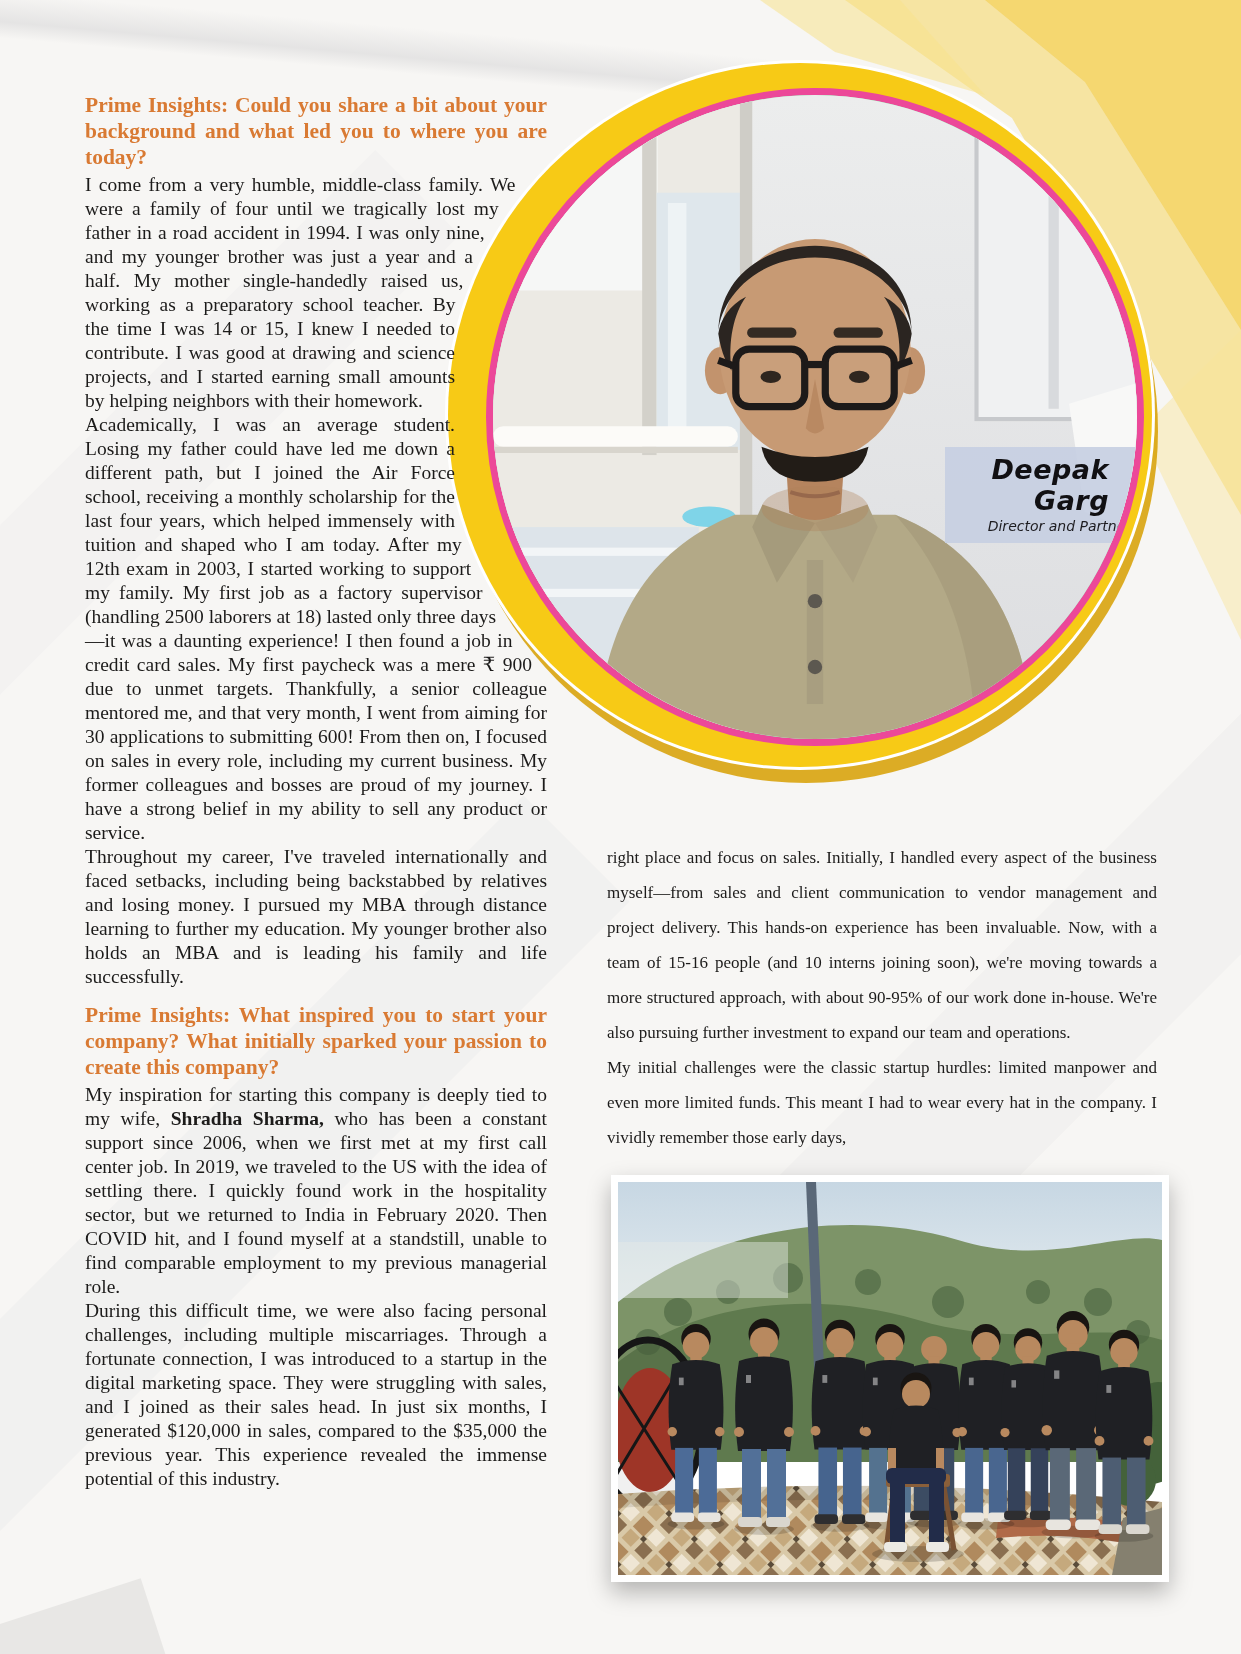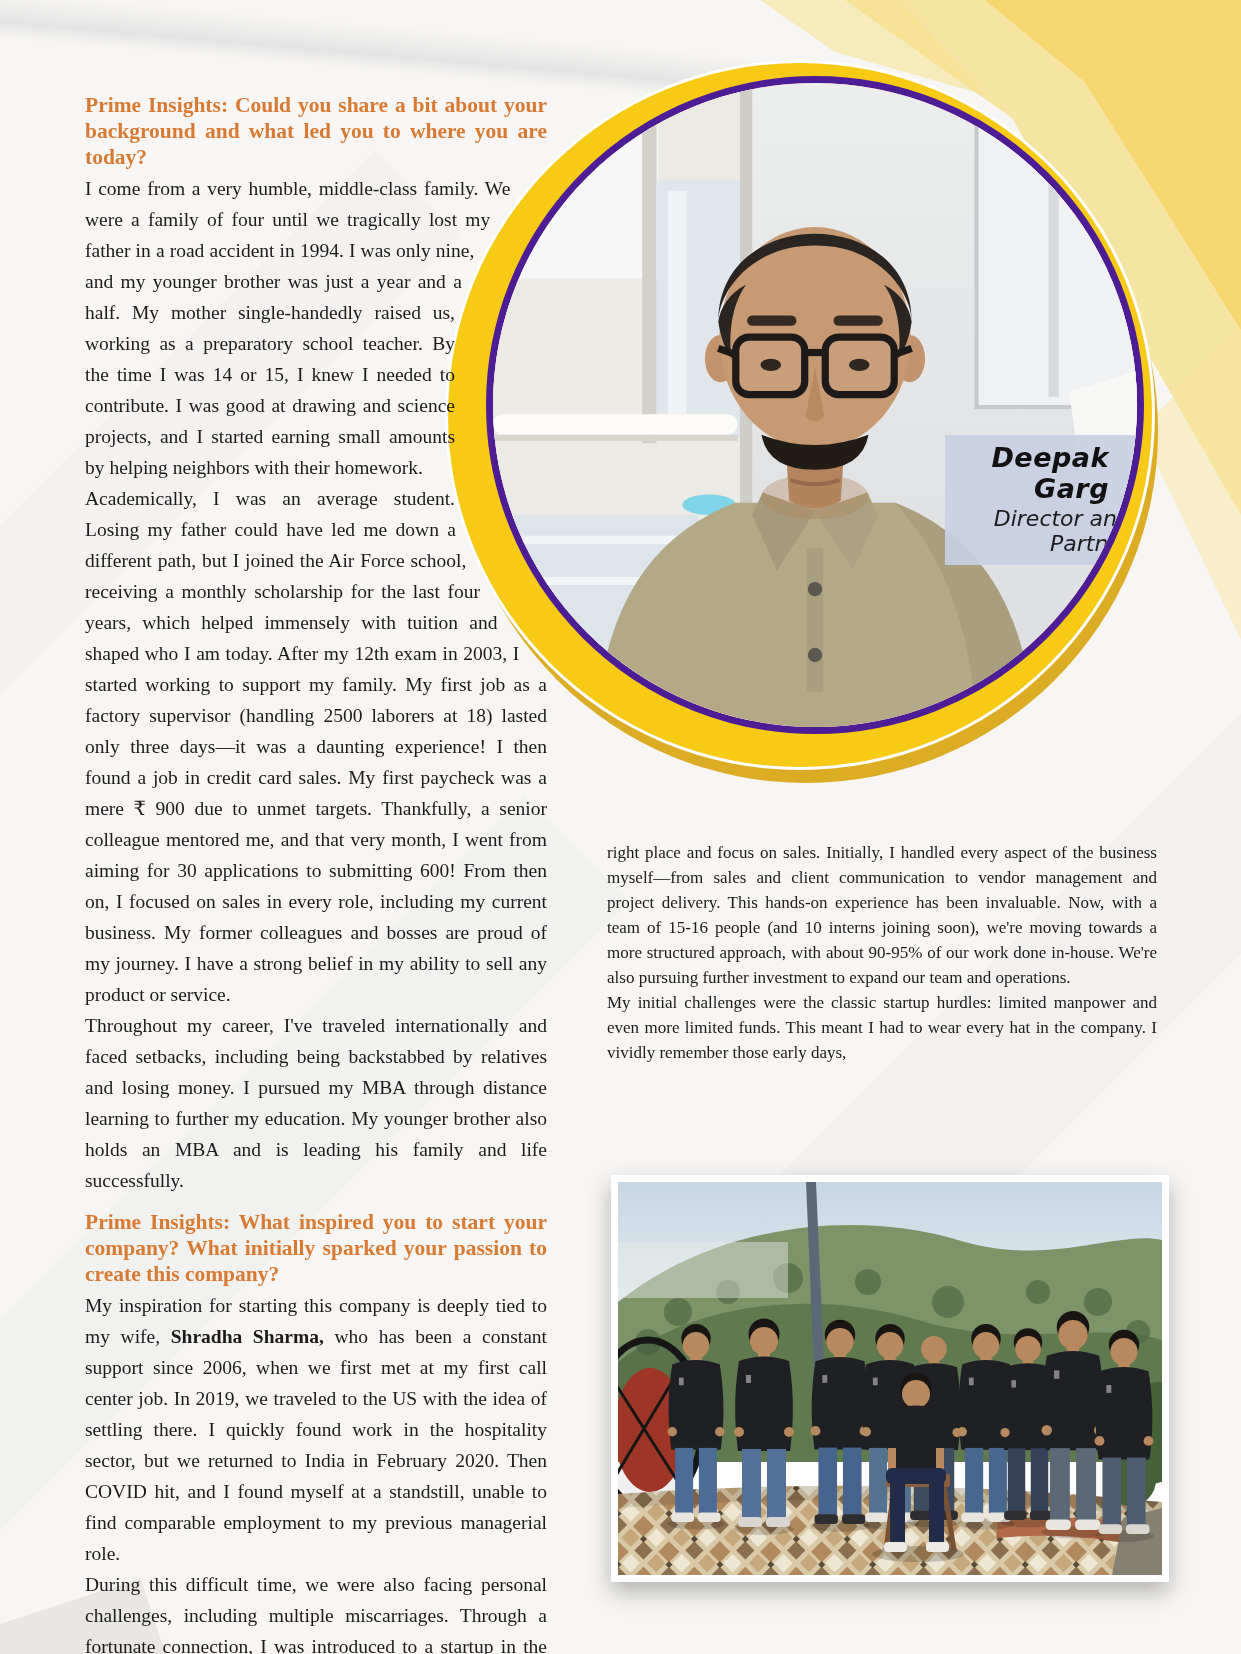--- a/index.html
+++ b/index.html
@@ -9,40 +9,40 @@
   .streak{position:absolute;pointer-events:none;}
   .streak-a{top:26px;left:-60px;width:900px;height:54px;transform:rotate(5deg);
     background:linear-gradient(180deg,rgba(255,255,255,0),rgba(186,186,190,.30) 55%,rgba(255,255,255,0) 85%);}
   .streak-b{top:1120px;left:-260px;width:980px;height:150px;transform:rotate(-45deg);background:rgba(200,200,204,.10);}
   .streak-c{top:880px;left:620px;width:980px;height:170px;transform:rotate(-45deg);background:rgba(200,200,204,.09);}
   .streak-d{top:380px;left:-180px;width:700px;height:120px;transform:rotate(-45deg);background:rgba(205,205,208,.07);}
   .corner{position:absolute;bottom:-46px;left:-60px;width:220px;height:90px;transform:rotate(-18deg);background:#e8e7e5;}
 
   
   .col-left{position:absolute;left:85px;top:92px;width:462px;text-align:justify;}
-  .col-left p{margin:0;font-size:19.5px;line-height:31px;}
+  .col-left p{margin:0;font-size:19.5px;line-height:24px;}
   .col-left h2{margin:13px 0 3px;font-size:21.5px;line-height:26px;}
   .wrap-spacer{float:right;width:92px;height:700px;shape-outside:circle(360px at 347px 323px);}
   h2.qhead{color:#d97a33;font-weight:bold;font-family:"Liberation Serif",serif;}
   .col-right{position:absolute;left:607px;top:840px;width:550px;text-align:justify;}
-  .col-right p{margin:0;font-size:17px;line-height:25px;}
+  .col-right p{margin:0;font-size:17px;line-height:35px;}
   .col-right h2{margin:12px 0 3px;font-size:18.5px;line-height:25px;}
   .bold{font-weight:bold;}
 
   
   .decor-svg{position:absolute;top:0;left:0;}
   .ring-shadow{position:absolute;left:454px;top:79px;width:704px;height:704px;border-radius:50%;background:#d79f00;opacity:.85;}
   .ring{position:absolute;left:448px;top:63px;width:704px;height:704px;border-radius:50%;background:#f7ca16;box-shadow:0 0 0 3px #ffffff;}
-  .photo-circle{position:absolute;left:486px;top:76px;width:658px;height:658px;border-radius:50%;
-    border:7px solid #4c1d95;box-sizing:border-box;overflow:hidden;background:#fca5a5;}
+  .photo-circle{position:absolute;left:486px;top:88px;width:658px;height:658px;border-radius:50%;
+    border:7px solid #ec4899;box-sizing:border-box;overflow:hidden;background:#86efac;}
   .photo-circle svg{display:block;}
   .name-band{position:absolute;left:452px;top:352px;right:-24px;background:rgba(199,208,226,.93);
     padding:7px 30px 9px 12px;text-align:right;font-family:"DejaVu Sans","Liberation Sans",sans-serif;}
   .name-band .nm{display:block;font-size:27px;font-weight:bold;font-style:italic;color:#111013;letter-spacing:.5px;padding-right:22px;}
-  .name-band .ttl{display:block;font-size:22px;font-style:italic;color:#1d1c20;margin-top:2px;}
+  .name-band .ttl{display:block;font-size:14px;font-style:italic;color:#1d1c20;margin-top:2px;}
 
   
   .team-photo{position:absolute;left:611px;top:1175px;width:544px;height:393px;background:#fff;
     border:7px solid #fff;box-sizing:content-box;box-shadow:0 10px 22px rgba(0,0,0,.28);}
   .team-photo svg{display:block;}
 </style>
 </head>
 <body>
 
 <div class="page">

